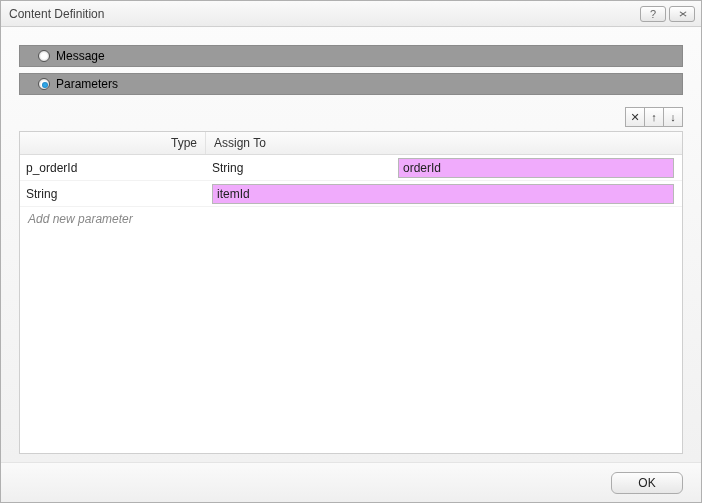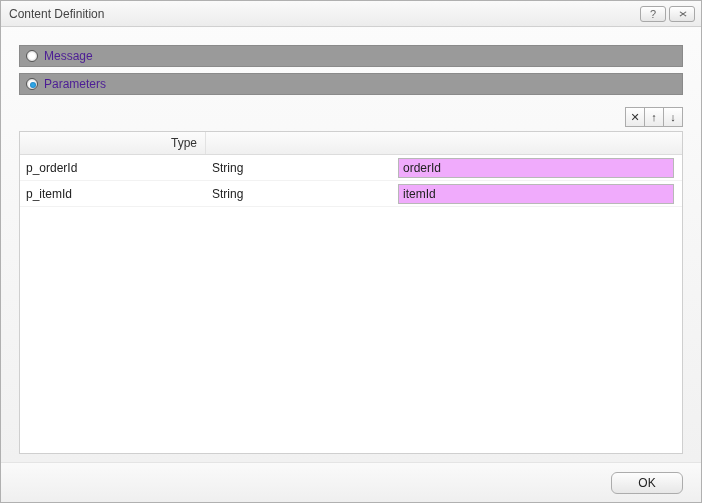--- a/index.html
+++ b/index.html
@@ -50,22 +50,22 @@
     flex: 1;
     padding: 18px 18px 8px 18px;
     display: flex; flex-direction: column;
     gap: 6px;
   }
   .radio-row {
     height: 22px;
     background: #9a9a9a;
     border: 1px solid #8a8a8a;
     display: flex; align-items: center;
-    padding: 0 6px;
-    color: #4c1d95;
+    padding: 0 18px;
+    color: #000000;
     gap: 6px;
   }
   .radio-circle {
     width: 12px; height: 12px;
     border-radius: 50%;
     border: 1px solid #555;
     background: radial-gradient(#fff 40%, #ddd 70%);
     position: relative;
   }
   .radio-circle.checked::after {
@@ -199,38 +199,41 @@
           <span>↑</span>
         </div>
         <div class="tool-btn">
           <span>↓</span>
         </div>
       </div>
 
       <div class="table-wrap">
         <div class="thead">
           <div class="th col-type">Type</div>
+          <div class="th col-assign">Assign To</div>
         </div>
 
         <div class="trow">
           <div class="td col-name">p_orderId</div>
           <div class="td col-type">String</div>
           <div class="td col-assign">
             <input class="assign-input" value="orderId" style="">
           </div>
         </div>
 
         <div class="trow">
-          <div class="td col-name">p_itemId</div>
           <div class="td col-type">String</div>
           <div class="td col-assign">
             <input class="assign-input" value="itemId" style="">
           </div>
         </div>
 
+        <div class="add-row">
+          <span>Add new parameter</span>
+        </div>
       </div>
 
     </div>
   </div>
 
   <div class="footer">
     <button class="dlg-btn">OK</button>
   </div>
 
 </div>

